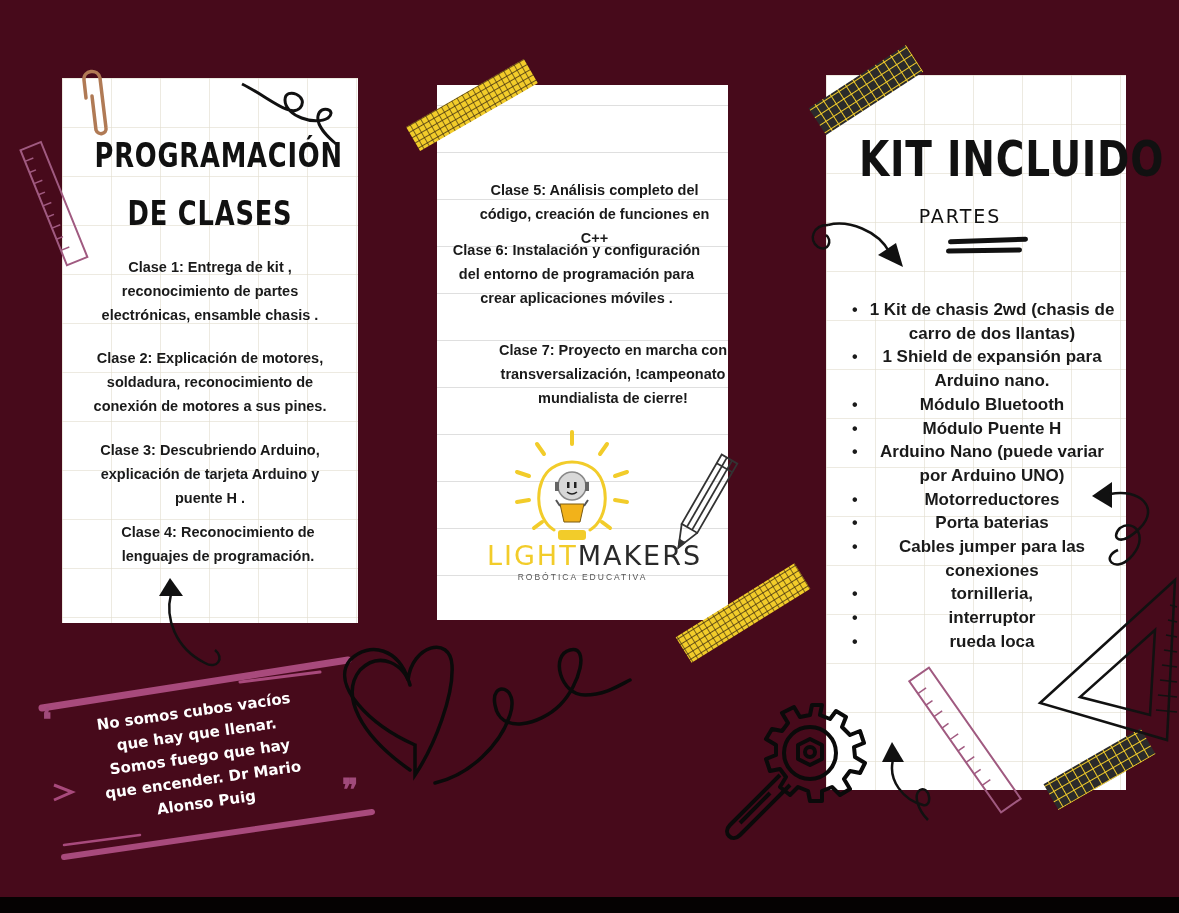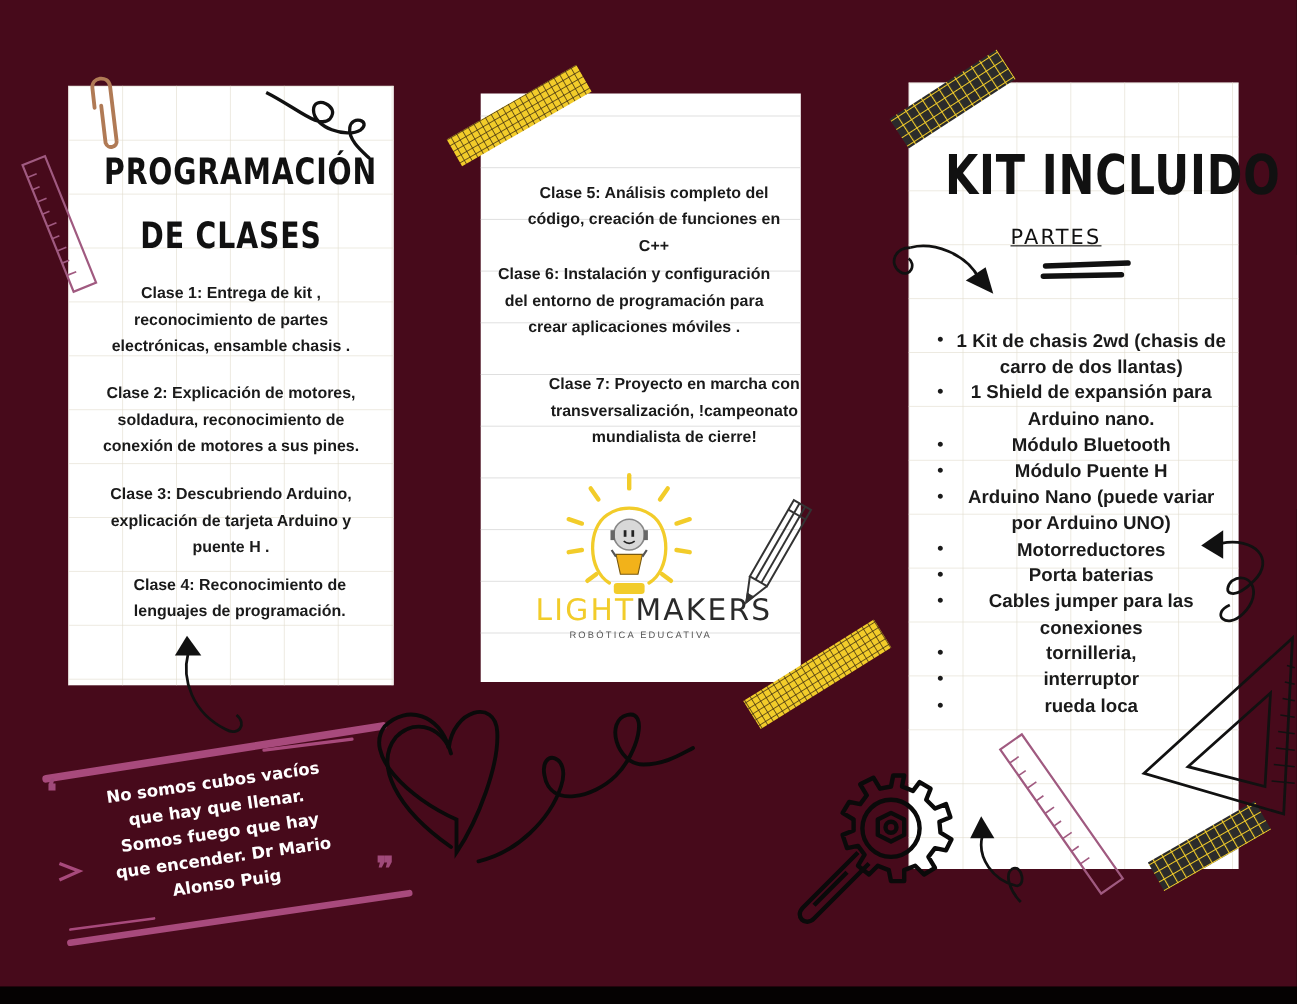--- a/index.html
+++ b/index.html
@@ -31,21 +31,21 @@
   .body-text {
     font-family: "Liberation Sans", sans-serif; font-weight: bold; color: #1a1a1a;
     font-size: 14.5px; line-height: 24px; text-align: center;
   }
 
   .t-left-1 { position: absolute; left: 0; width: 296px; top: 58px; font-size: 33px; }
   .t-left-2 { position: absolute; left: 0; width: 296px; top: 116px; font-size: 33px; }
   .cls { position: absolute; }
 
   .kit-title { position: absolute; left: 0; width: 300px; top: 55px; font-size: 50px; }
-  .kit-sub { position: absolute; left: 0; width: 268px; top: 130px; font-size: 19px; font-family: "DejaVu Sans", sans-serif; letter-spacing: 2px; text-align: center; color: #111; text-decoration: underline; }
+  .kit-sub { position: absolute; left: 0; width: 268px; top: 130px; font-size: 19px; font-family: "DejaVu Sans", sans-serif; letter-spacing: 2px; text-align: center; color: #111; }
   .kit-under { position: absolute; height: 5px; background: #111; border-radius: 3px; }
 
   .kit-list { position: absolute; left: 14px; top: 223px; width: 280px; list-style: none; }
   .kit-list li { position: relative; text-align: center; padding-left: 28px; padding-right: 4px; font-size: 17px; line-height: 23.7px; }
   .kit-list li::before { content: "•"; position: absolute; left: 12px; top: 0; font-size: 16px; }
   .quote-text {
     position: absolute; left: 85px; top: 700px; width: 230px;
     transform: rotate(-8deg); transform-origin: center;
     font-family: "DejaVu Sans", sans-serif; font-weight: bold; color: #fff;
     font-size: 15px; line-height: 23px; text-align: center;
@@ -83,21 +83,21 @@
       <div>explicación de tarjeta Arduino y</div>
       <div>puente H  .</div>
     </div>
     <div class="cls body-text" style="left:8px;width:296px;top:442px;">
       <div>Clase 4: Reconocimiento de</div>
       <div>lenguajes de programación.</div>
     </div>
   </div>
 
   <div class="panel lined" id="panel-mid">
-    <div class="cls body-text" style="left:0;width:315px;top:79px;">
+    <div class="cls body-text" style="left:0;width:315px;top:93px;">
       <div>Clase 5:  Análisis completo del</div>
       <div>código, creación de funciones en</div>
       <div>C++</div>
     </div>
     <div class="cls body-text" style="left:4px;width:261px;top:153px;padding-left:10px;">
       <div>Clase 6: Instalación y configuración</div>
       <div>del entorno de programación para</div>
       <div>crear aplicaciones móviles .</div>
     </div>
     <div class="cls body-text" style="left:0;width:352px;top:253px;">

